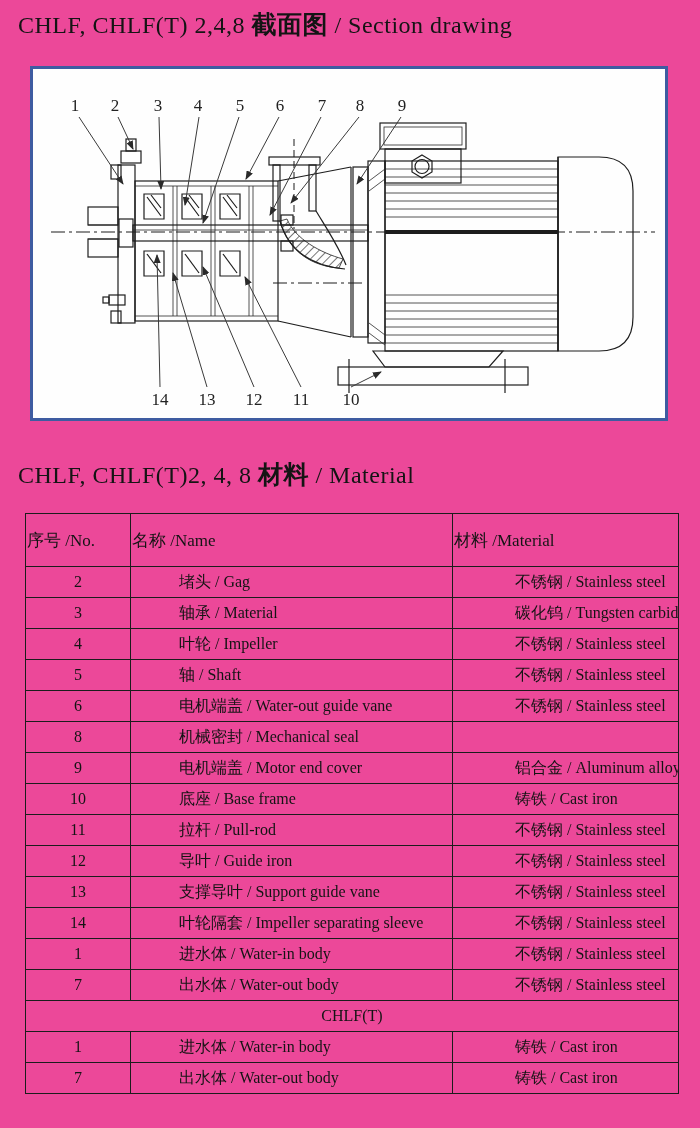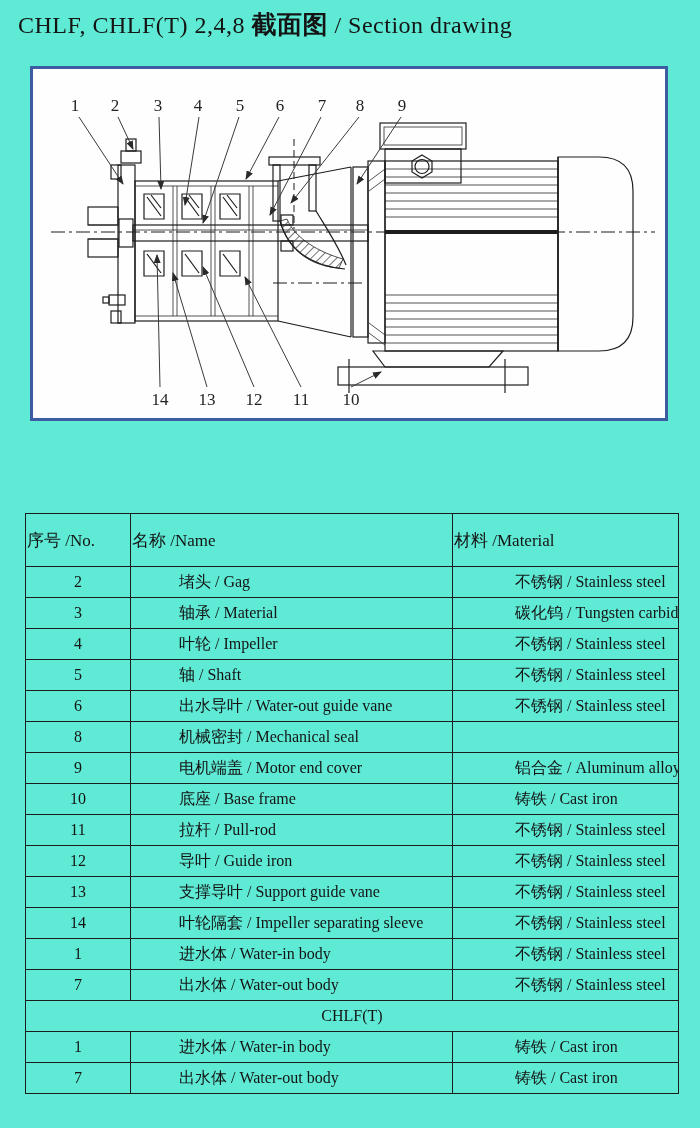--- a/index.html
+++ b/index.html
@@ -1,16 +1,16 @@
 <!DOCTYPE html>
 <html><head>
 <meta charset="utf-8">
 <style>
   html,body{margin:0;padding:0;background:#ffffff;}
-  .page{position:relative;width:700px;height:1128px;background:#5eead4;overflow:hidden;
+  .page{position:relative;width:700px;height:1128px;background:#ec4899;overflow:hidden;
         font-family:"Liberation Serif","DejaVu Serif",serif;color:#111;}
   .title{position:absolute;left:18px;margin:0;font-weight:normal;font-size:24px;
          letter-spacing:0.5px;white-space:nowrap;color:#141414;}
   .title .cn{font-weight:bold;font-size:25px;}
   #title-section{top:8px;}
   #title-material{top:458px;}
   .drawing-frame{position:absolute;left:30px;top:66px;width:632px;height:349px;
                  border:3px solid #3e5ca1;background:#fefefe;}
   svg{display:block;}
   .art{stroke:#1d1d1d;stroke-width:1.2;fill:none;}
@@ -190,20 +190,21 @@
         <text class="callout" x="369" y="42">9</text>
         <text class="callout" x="127" y="336">14</text>
         <text class="callout" x="174" y="336">13</text>
         <text class="callout" x="221" y="336">12</text>
         <text class="callout" x="268" y="336">11</text>
         <text class="callout" x="318" y="336">10</text>
       </g>
     </svg>
   </div>
 
+  <h2 class="title" id="title-material"><span>CHLF, CHLF(T)2, 4, 8 </span><span class="cn">材料</span><span> / Material</span></h2>
 
   <table class="mat">
     <colgroup>
         <col class="c1">
         <col class="c2">
         <col class="c3">
       </colgroup>
     <thead>
       <tr>
         <th>序号 /No.</th>
@@ -227,21 +228,21 @@
           <td class="name">叶轮 / Impeller</td>
           <td class="material">不锈钢 / Stainless steel</td>
         </tr>
       <tr>
           <td class="no">5</td>
           <td class="name">轴 / Shaft</td>
           <td class="material">不锈钢 / Stainless steel</td>
         </tr>
       <tr>
           <td class="no">6</td>
-          <td class="name">出水导叶 / Water-out guide vane</td>
+          <td class="name">电机端盖 / Water-out guide vane</td>
           <td class="material">不锈钢 / Stainless steel</td>
         </tr>
       <tr>
           <td class="no">8</td>
           <td class="name">机械密封 / Mechanical seal</td>
           <td class="material"></td>
         </tr>
       <tr>
           <td class="no">9</td>
           <td class="name">电机端盖 / Motor end cover</td>

